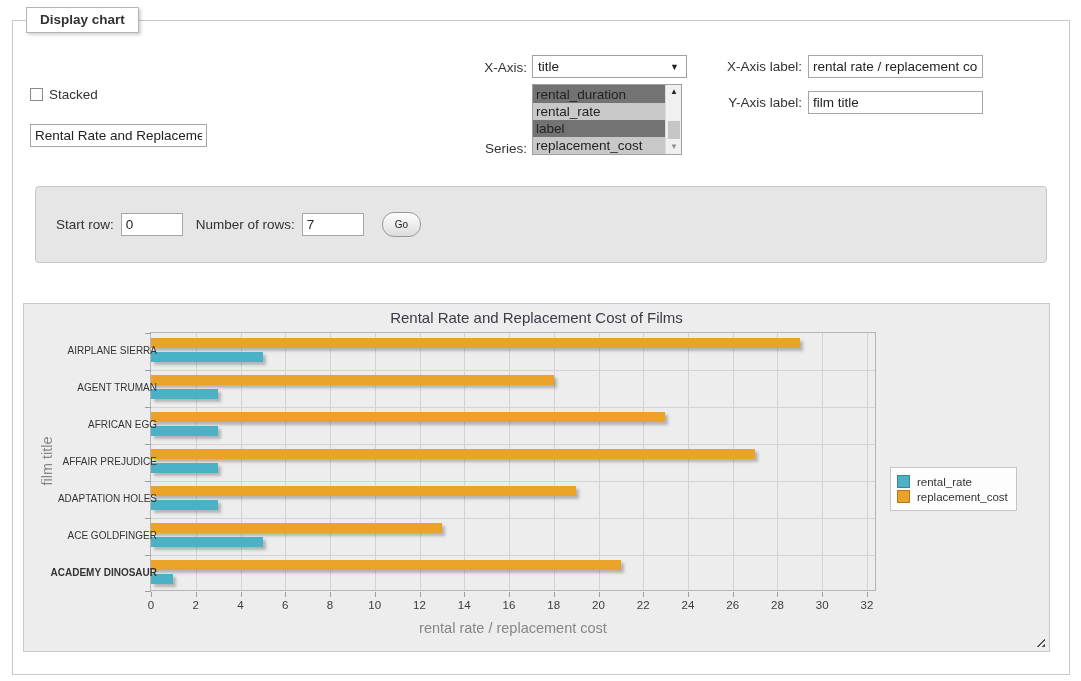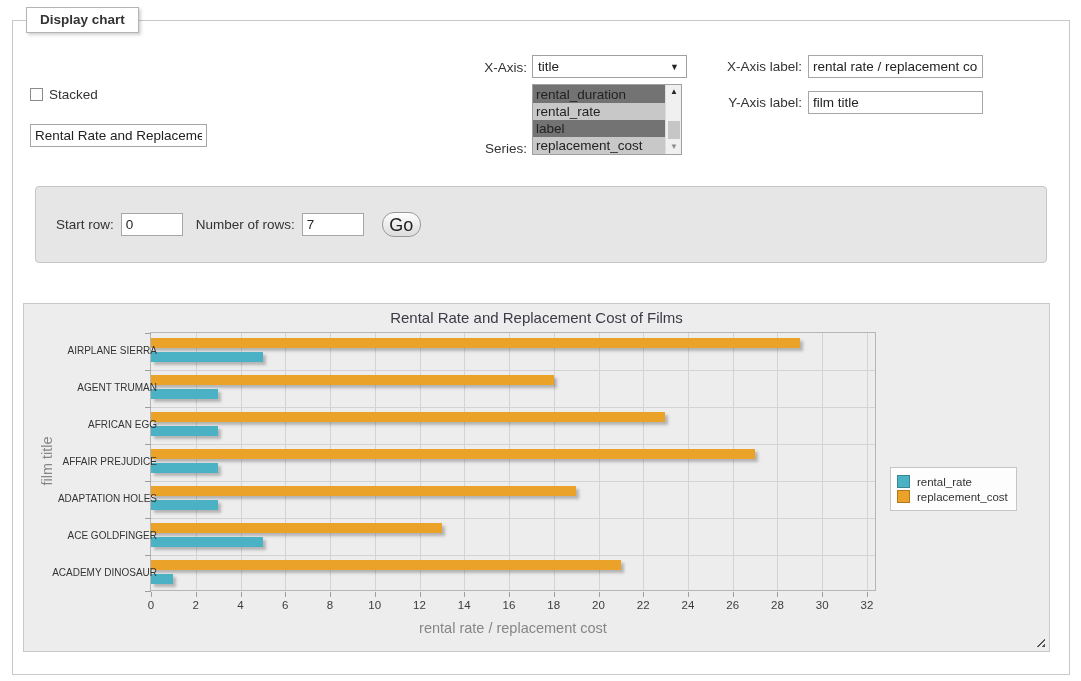--- a/index.html
+++ b/index.html
@@ -56,21 +56,21 @@
   #ylab-input { position:absolute; left:808px; top:91px; width:175px; }
 
   
   .rows-panel { position:absolute; left:35px; top:186px; width:1012px; height:77px;
                 background:#e6e6e6; border:1px solid #c6c6c6; border-radius:4px;
                 display:flex; align-items:center; padding-left:20px; font-size:13.5px; }
   .rows-panel input.text { width:62px; margin-left:7px; }
   .rows-panel .lbl2 { margin-left:13px; }
   .go-btn { margin-left:18px; width:39px; height:25px; border:1px solid #989898; border-radius:12px;
             background:linear-gradient(#fefefe,#dcdcdc); font-family:"Liberation Sans",sans-serif;
-            font-size:18px; color:#222; text-align:center; line-height:22px; }
+            font-size:10px; color:#222; text-align:center; line-height:22px; }
 
   
   .chart-box { position:absolute; left:23px; top:303px; width:1027px; height:349px;
                background:#ededed; border:1px solid #c9c9c9; }
   .chart-title { position:absolute; left:0; top:5px; width:100%; text-align:center;
                  font-size:15px; color:#3b3b46; }
   .plot { position:absolute; left:126px; top:28px; width:726px; height:259px;
           border:1px solid #b5b5b5; background:#ededed; }
   .gridv { position:absolute; top:0; width:1px; height:100%; background:#d3d3d3; }
   .gridh { position:absolute; left:0; width:100%; height:1px; background:#d3d3d3; }
@@ -241,21 +241,21 @@
           <div class="bar" style="top: 18.5px; width: 22.1px; background: rgb(75, 178, 197);"></div>
         </div>
       </div>
     <div id="cat-labels">
         <div class="cat-label" style="top: 28px; height: 37px;">AIRPLANE SIERRA</div>
         <div class="cat-label" style="top: 65px; height: 37px;">AGENT TRUMAN</div>
         <div class="cat-label" style="top: 102px; height: 37px;">AFRICAN EGG</div>
         <div class="cat-label" style="top: 139px; height: 37px;">AFFAIR PREJUDICE</div>
         <div class="cat-label" style="top: 176px; height: 37px;">ADAPTATION HOLES</div>
         <div class="cat-label" style="top: 213px; height: 37px;">ACE GOLDFINGER</div>
-        <div class="cat-label" style="top: 250px; height: 37px;">ACADEMY DINOSAUR</div>
+        <div class="cat-label" style="top: 250px; height: 37px; font-weight: bold;">ACADEMY DINOSAUR</div>
       </div>
     <div class="x-axis-title">rental rate / replacement cost</div>
     <div class="chart-legend" id="chart-legend">
         <div class="legend-row">
           <div class="legend-swatch" style="background: rgb(75, 178, 197);"></div>
           <div class="legend-text">rental_rate</div>
         </div>
         <div class="legend-row">
           <div class="legend-swatch" style="background: rgb(234, 162, 40);"></div>
           <div class="legend-text">replacement_cost</div>

